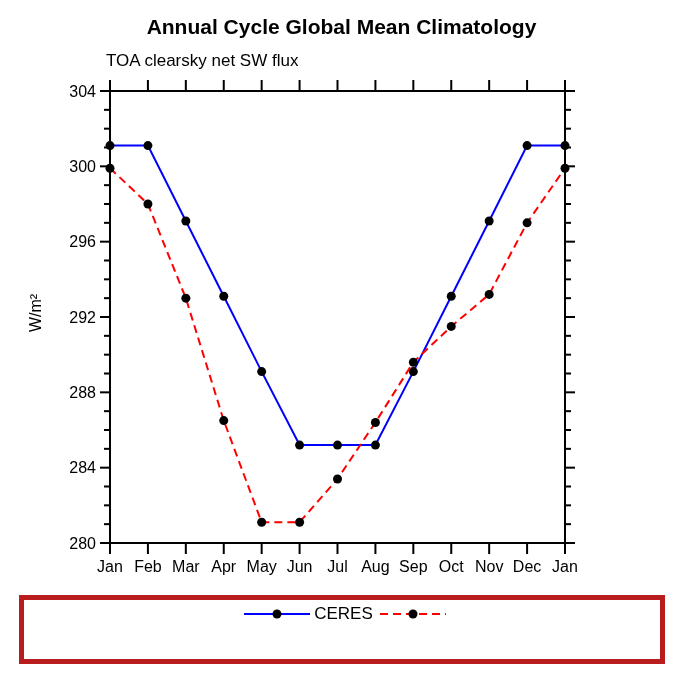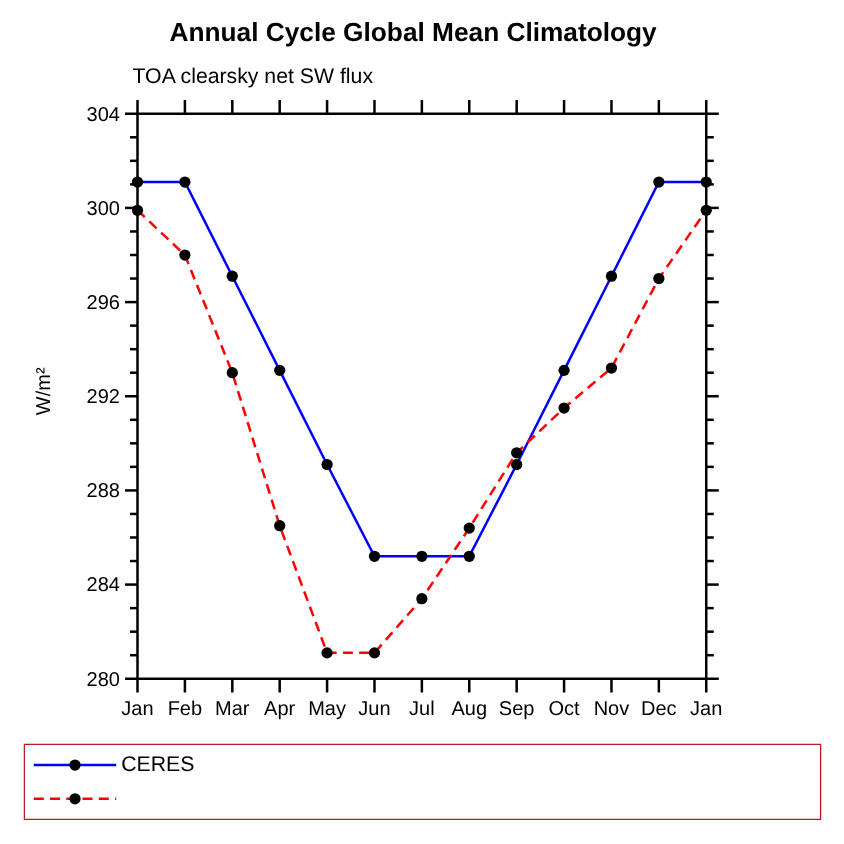--- a/index.html
+++ b/index.html
@@ -1,27 +1,27 @@
 <!DOCTYPE html>
 <html><head>
 <meta charset="utf-8">
 <style>
   html,body{margin:0;padding:0;background:#fff;}
   body{width:675px;height:675px;position:relative;overflow:hidden;
        font-family:"Liberation Sans", sans-serif;color:#000;}
   .abs{position:absolute;}
-  #chart-title{left:103px;top:15px;width:455px;text-align:center;
+  #chart-title{left:114px;top:15px;width:455px;text-align:center;
                font-size:21px;font-weight:bold;letter-spacing:0px;}
   #chart-subtitle{left:106px;top:51px;font-size:17px;text-align:center;}
   #y-axis-title{left:7px;top:303px;width:60px;height:20px;text-align:center;
                 font-size:16px;transform:rotate(-90deg);transform-origin:center;}
   #plot-svg{position:absolute;left:0;top:0;}
   #legend-box{left:19px;top:595px;width:636px;height:59px;
-              border:1px solid #b91c1c;background:#fff;
-              display:flex;flex-direction:column;justify-content:center;}
+              border:5px solid #b91c1c;background:#fff;
+              display:flex;flex-direction:row;justify-content:center;}
   .legend-row{display:flex;align-items:center;height:27px;padding-left:6px;}
   .legend-row svg{flex:0 0 auto;}
   .legend-label{font-size:17px;margin-left:3px;white-space:nowrap;}
 </style>
 </head>
 <body>
 
 <div class="abs" id="chart-title">Annual Cycle Global Mean Climatology</div>
 
 <div class="abs" id="chart-subtitle">TOA clearsky net SW flux</div>

